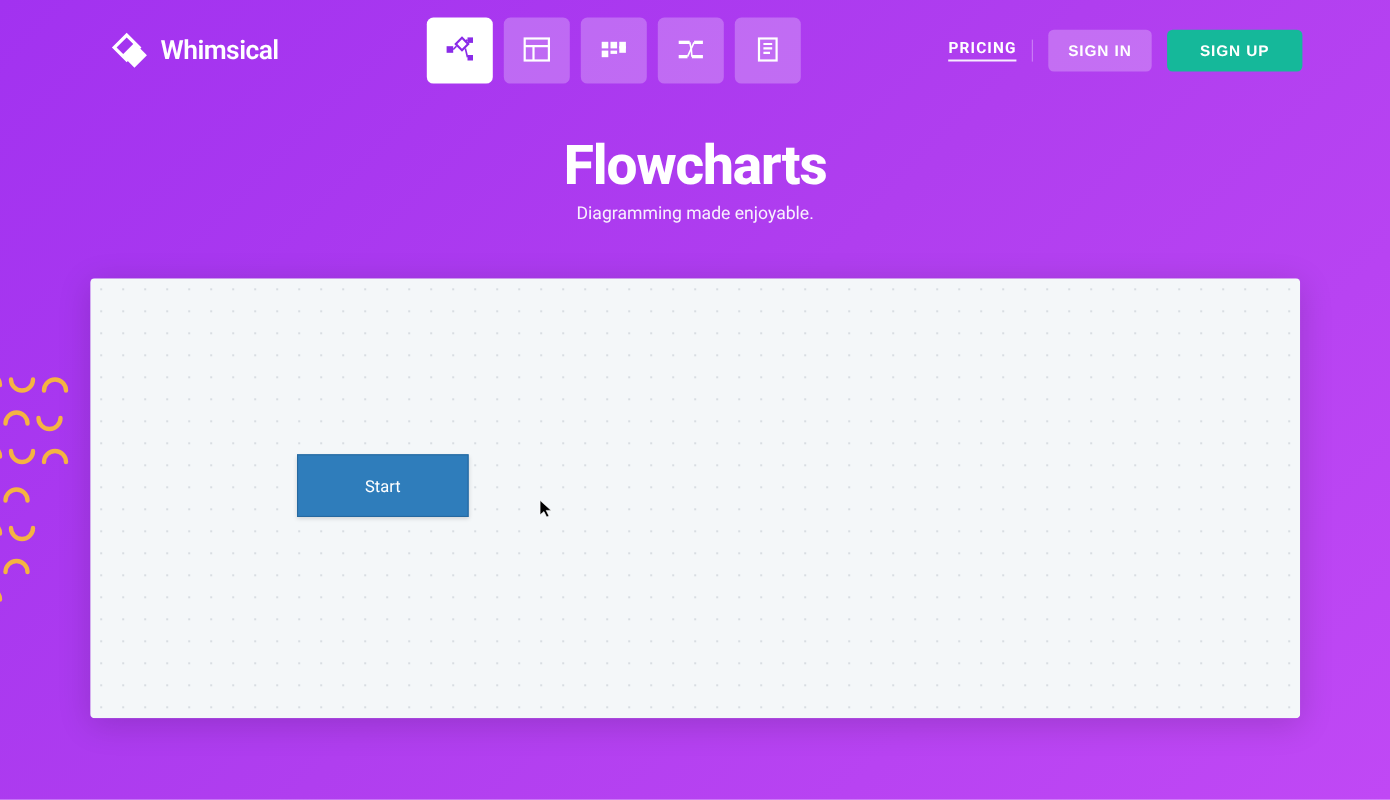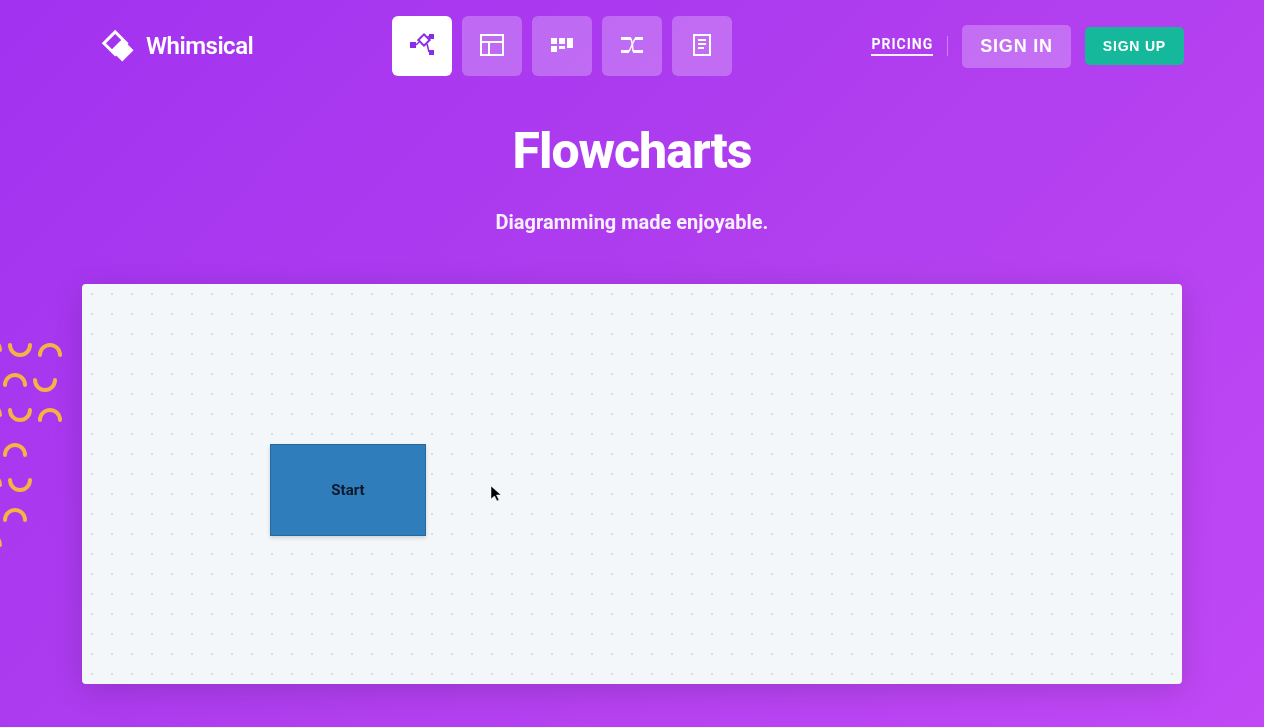--- a/index.html
+++ b/index.html
@@ -75,76 +75,76 @@
       height: 20px;
       background: rgba(255,255,255,0.35);
     }
     .signin-btn {
       background: rgba(255,255,255,0.25);
       color: white;
       border: none;
       padding: 11px 18px;
       border-radius: 5px;
       font-weight: 700;
-      font-size: 18px;
+      font-size: 14px;
       letter-spacing: 0.8px;
       cursor: pointer;
     }
     .signup-btn {
       background: #15b89a;
       color: white;
       border: none;
-      padding: 11px 18px;
+      padding: 11px 30px;
       border-radius: 5px;
       font-weight: 700;
       font-size: 14px;
       letter-spacing: 0.8px;
       cursor: pointer;
     }
     .hero {
       text-align: center;
       margin-top: 30px;
       margin-bottom: 50px;
     }
     .hero-title {
       color: white;
       font-size: 50px;
       font-weight: 800;
       letter-spacing: -1px;
     }
     .hero-subtitle {
       color: rgba(255,255,255,0.92);
-      font-size: 20px;
-      margin-top: 30px;
-      font-weight: 700;
+      font-size: 16px;
+      margin-top: 4px;
+      font-weight: 400;
     }
     .canvas-wrap {
       margin: 0 auto;
       width: 1100px;
       height: 400px;
       background: #f4f7f9;
       border-radius: 4px;
       position: relative;
       background-image: radial-gradient(circle, #d8dde2 1px, transparent 1px);
       background-size: 20px 20px;
       box-shadow: 0 6px 30px rgba(0,0,0,0.15);
     }
     .start-node {
       position: absolute;
       left: 188px;
       top: 160px;
       width: 156px;
-      height: 92px;
+      height: 57px;
       background: #2f7dbb;
       border: 1px solid #2669a0;
       display: flex;
       align-items: center;
       justify-content: center;
-      color: #0f172a;
-      font-weight: 700;
+      color: #ffffff;
+      font-weight: 400;
       font-size: 15px;
       box-shadow: 0 2px 4px rgba(0,0,0,0.15);
       cursor: pointer;
     }
     .cursor-arrow {
       position: absolute;
       left: 408px;
       top: 201px;
       pointer-events: none;
     }

